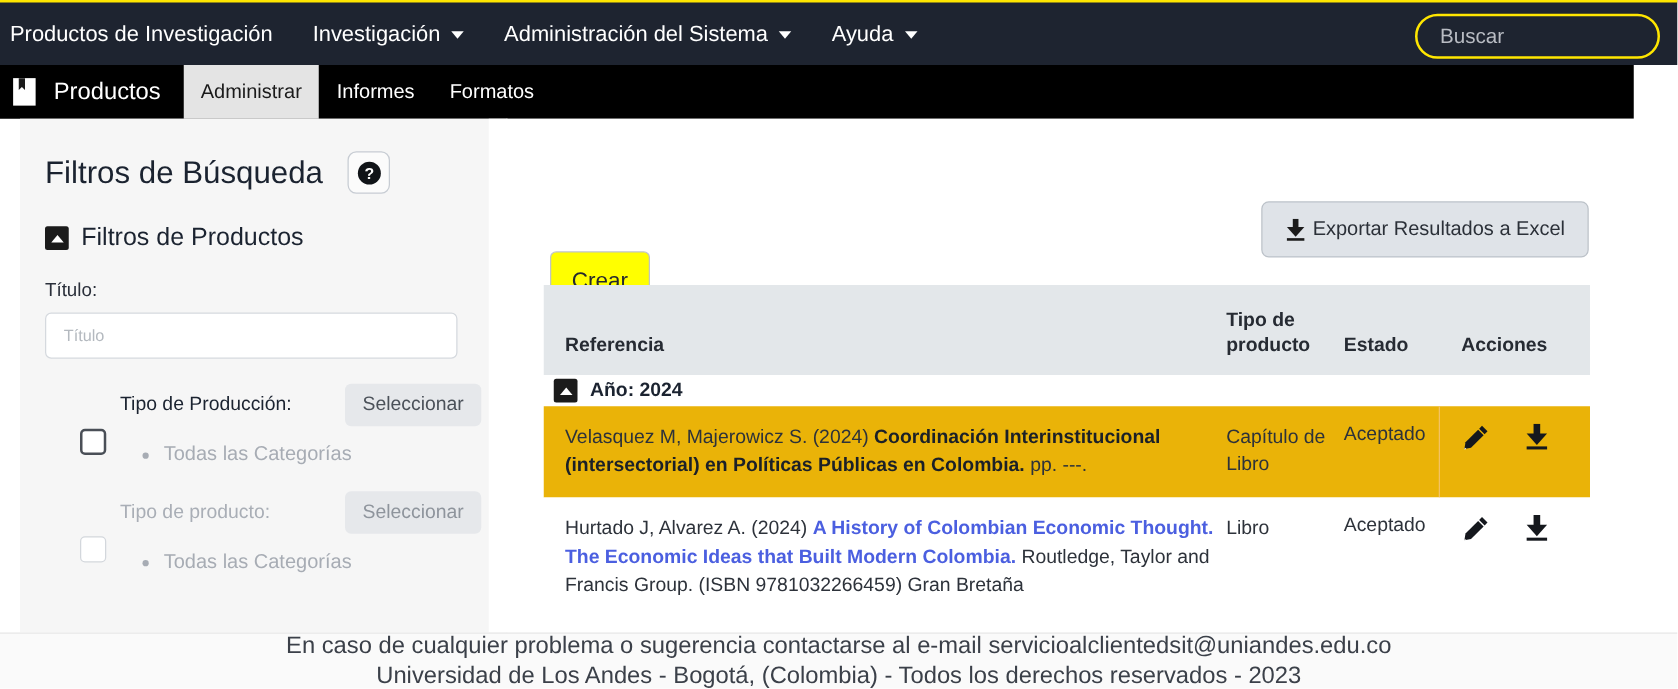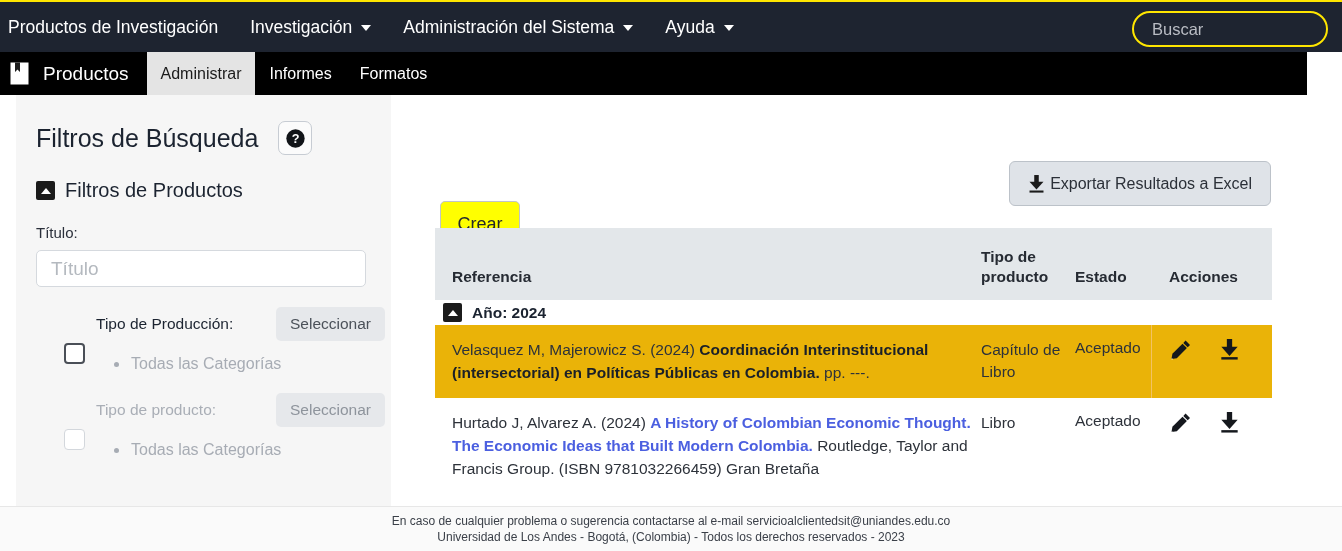--- a/index.html
+++ b/index.html
@@ -91,21 +91,21 @@
   }
   .sq-toggle i {
     width: 0; height: 0;
     border-left: 5px solid transparent; border-right: 5px solid transparent;
     border-bottom: 6px solid #ffffff; display: block;
   }
   .fld-label { margin-top: 22px; font-size: 15px; color: #2a2f3a; }
   .fld-input {
     margin-top: 9px; width: 330px; height: 37px;
     border: 1px solid #d5d9de; border-radius: 5px; background: #ffffff;
-    padding: 0 14px; font-size: 19px; color: #333;
+    padding: 0 14px; font-size: 13px; color: #333;
     font-family: "Liberation Sans", sans-serif; outline: none;
   }
   .fld-input::placeholder { color: #b4b9bf; opacity: 1; }
 
   .filter-block { margin-top: 20px; position: relative; }
   .filter-row { display: flex; align-items: center; gap: 14px; padding-left: 60px; justify-content: space-between; }
   .filter-label { font-size: 15.5px; white-space: nowrap; }
   .filter-label.dark { color: #1b2330; }
   .filter-label.muted { color: #a9aeb6; }
   .sel-btn {
@@ -203,21 +203,21 @@
     width: 1px; height: 78px; background: #f3c263;
   }
 
   
   .footer {
     position: absolute; left: 0; bottom: 0; width: 1342px; height: 45px;
     background: #fafafa; border-top: 1px solid #e7e7e7;
     display: flex; flex-direction: column; align-items: center;
     justify-content: center; gap: 2px;
   }
-  .footer div { font-size: 12px; color: #3b4049; }
+  .footer div { font-size: 19px; color: #3b4049; }
 </style>
 </head>
 <body>
 
 <div id="app">
 
   <div class="topbar">
     <div class="topnav">
       <div class="topnav-item">
         <span>Productos de Investigación</span>

